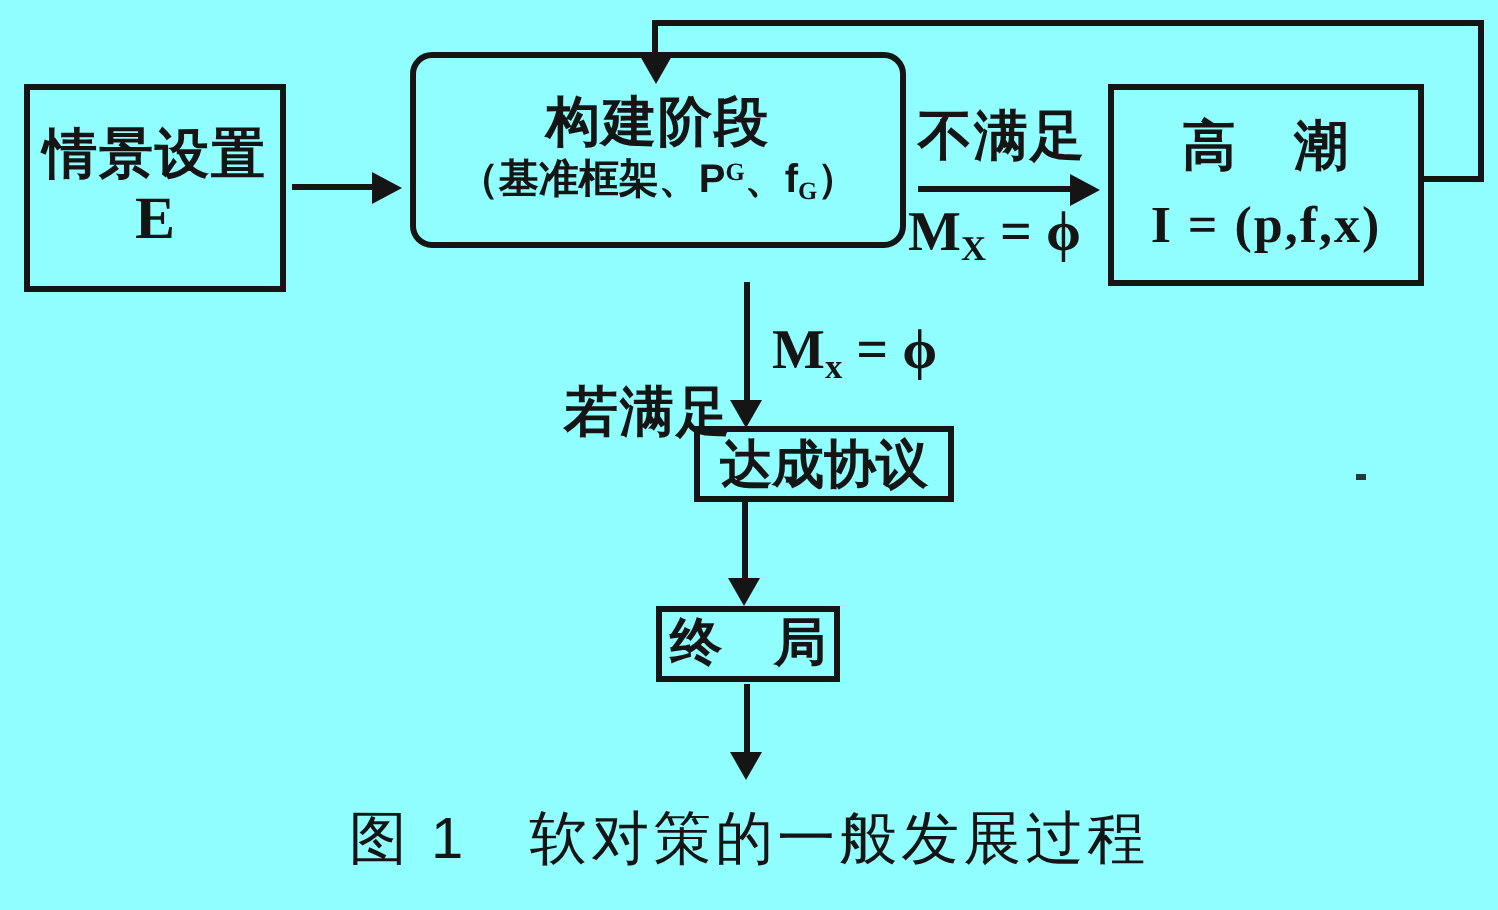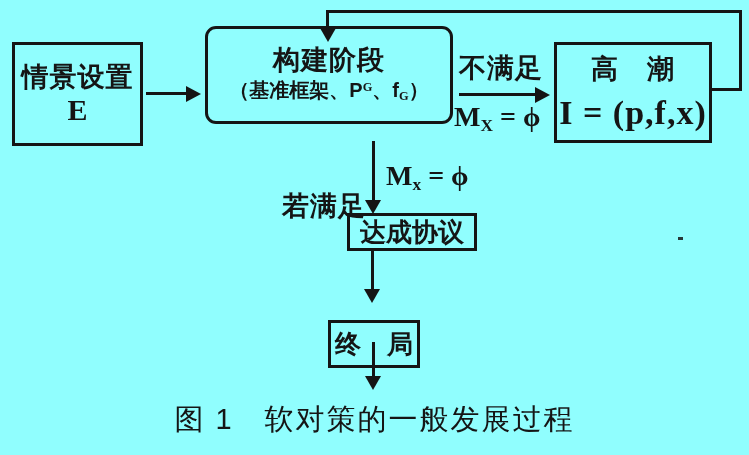--- a/index.html
+++ b/index.html
@@ -28,28 +28,28 @@
     align-items: center;
     justify-content: center;
     text-align: center;
     font-weight: bold;
     color: var(--ink);
   }
   .box-scenario { left: 12px;  top: 42px;  width: 131px; height: 104px; gap: 2px; }
   .box-build    { left: 205px; top: 26px;  width: 248px; height: 98px;  gap: 3px; border-radius: 11px; }
   .box-climax   { left: 554px; top: 42px;  width: 158px; height: 101px; gap: 12px; }
   .box-agree    { left: 315px; top: 213px; width: 130px; height: 38px; margin-left: 32px; }
-  .box-ending   { left: 328px; top: 320px; width: 92px;  height: 48px; }
+  .box-ending   { left: 328px; top: 303px; width: 92px;  height: 38px; font-family: Liberation Serif, serif; }
 
   .cjk-lg { font-size: 27px; letter-spacing: 1px; line-height: 1.1; }
   .cjk-md { font-size: 26px; letter-spacing: 0px; line-height: 1.1; }
   .serif  { font-family: "Liberation Serif", "DejaVu Serif", serif; }
   .sym-E      { font-size: 30px; line-height: 1; }
   .build-detail { font-size: 20px; letter-spacing: 0; white-space: nowrap; line-height: 1.1; }
-  .climax-formula { font-size: 34px; line-height: 1; letter-spacing: 1px; }
+  .climax-formula { font-size: 26px; line-height: 1; letter-spacing: 1px; }
   .sup { font-size: 0.62em; vertical-align: 0.5em; }
   .sub { font-size: 0.62em; vertical-align: -0.28em; }
 
   .line { position: absolute; background: var(--ink); }
   .head { position: absolute; width: 0; height: 0; }
   .head-right { border-top: 8px solid transparent; border-bottom: 8px solid transparent; border-left: 15px solid var(--ink); }
   .head-down  { border-left: 8px solid transparent; border-right: 8px solid transparent; border-top: 14px solid var(--ink); }
 
   .edge-label {
     position: absolute;

